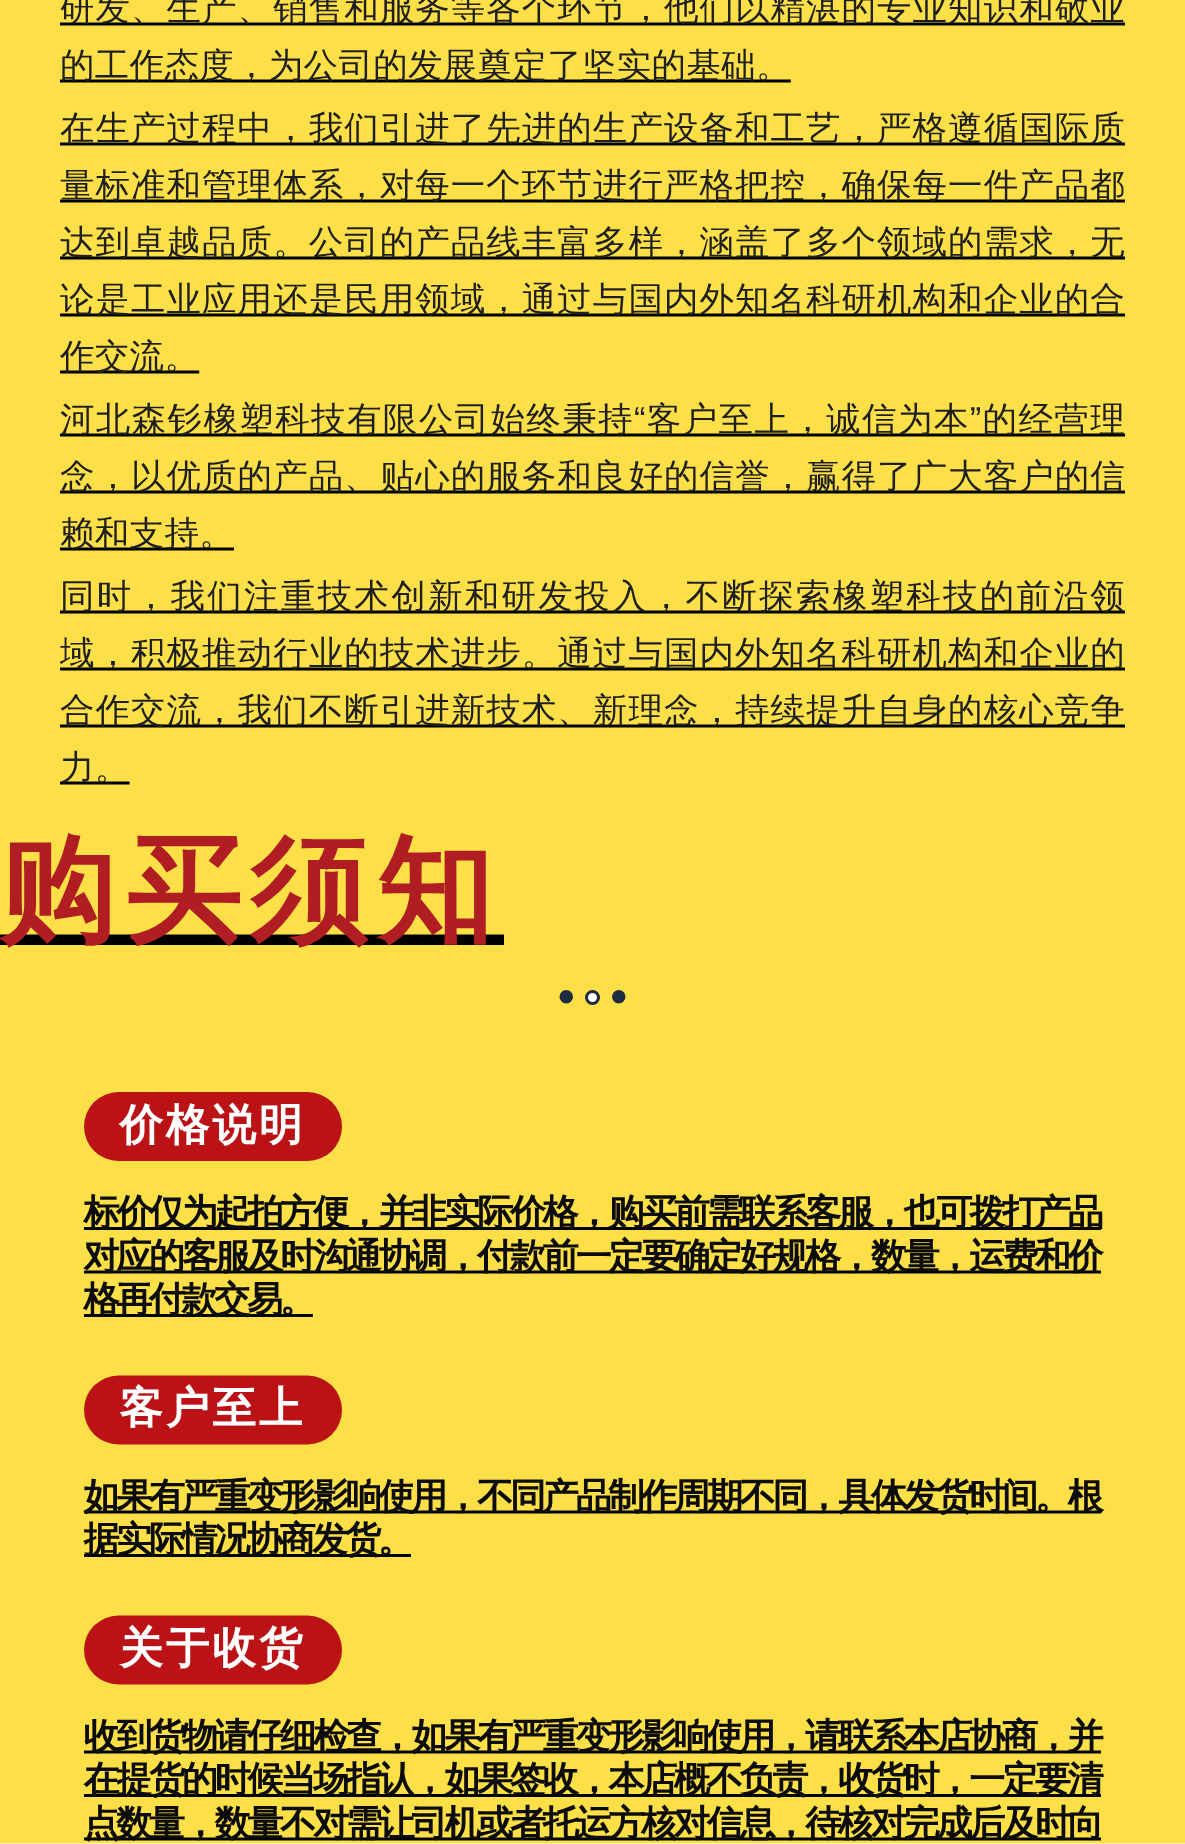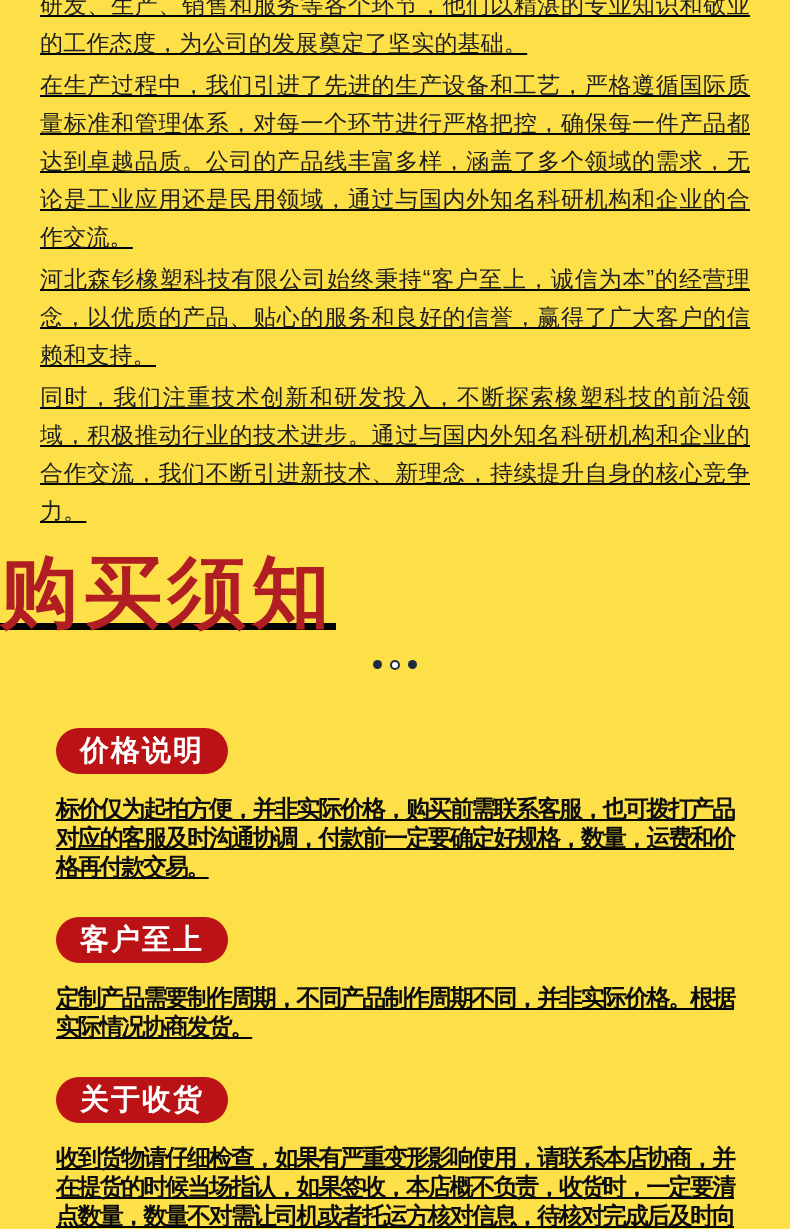--- a/index.html
+++ b/index.html
@@ -109,21 +109,21 @@
 
   <div class="sections">
 
     <div class="section">
       <span class="badge">价格说明</span>
       <p class="section-body">标价仅为起拍方便，并非实际价格，购买前需联系客服，也可拨打产品对应的客服及时沟通协调，付款前一定要确定好规格，数量，运费和价格再付款交易。</p>
     </div>
 
     <div class="section">
       <span class="badge">客户至上</span>
-      <p class="section-body">定制产品需要制作周期，不同产品制作周期不同，并非实际价格。根据实际情况协商发货。</p>
+      <p class="section-body">如果有严重变形影响使用，不同产品制作周期不同，具体发货时间。根据实际情况协商发货。</p>
     </div>
 
     <div class="section">
       <span class="badge">关于收货</span>
       <p class="section-body">收到货物请仔细检查，如果有严重变形影响使用，请联系本店协商，并在提货的时候当场指认，如果签收，本店概不负责，收货时，一定要清点数量，数量不对需让司机或者托运方核对信息，待核对完成后及时向本店反馈解决，如果您正常签收，本店不负责任，本公司产品有一定的工艺误差，要求特别严格的亲们，请绕道而行!</p>
     </div>
 
   </div>
 
 </div>

